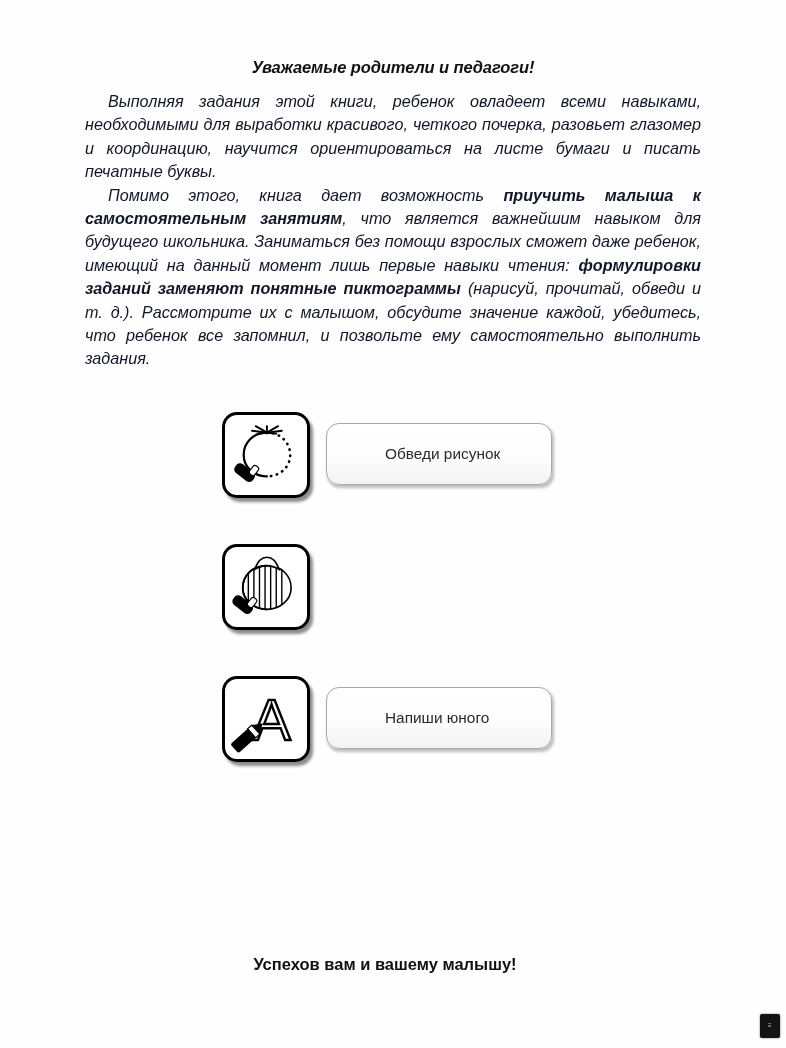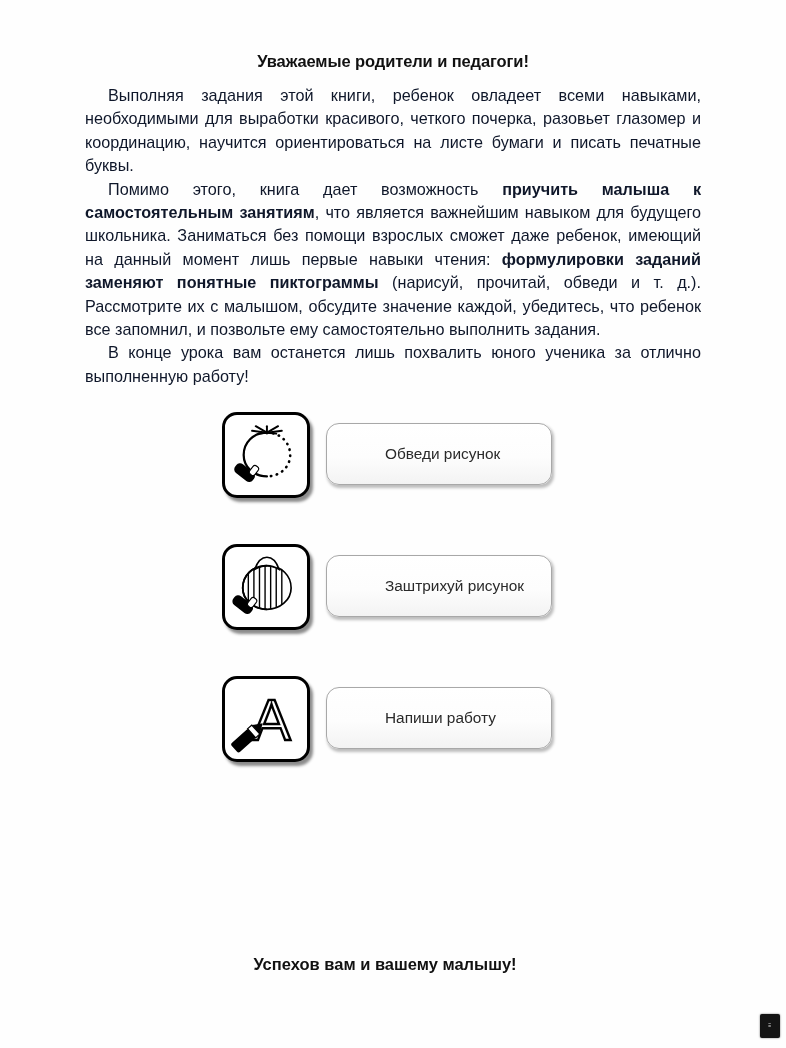--- a/index.html
+++ b/index.html
@@ -19,22 +19,23 @@
   .page {
     position: absolute;
     inset: 0;
     background: #fefefe;
   }
 
   
   .text-block {
     position: absolute;
     left: 85px;
-    top: 52px;
+    top: 58px;
     width: 616px;
+    font-style: italic;
   }
 
   .heading {
     font-size: 16.5px;
     font-weight: bold;
     text-align: center;
     letter-spacing: -0.1px;
     margin: 0 0 13px 0;
     color: #111;
   }
@@ -150,23 +151,20 @@
     <h1 class="heading">Уважаемые родители и педагоги!</h1>
 
     <p class="para">
       <span>Выполняя задания этой книги, ребенок овладеет всеми навыками, необходимыми для выработки красивого, четкого почерка, разовьет глазомер и координацию, научится ориентироваться на листе бумаги и писать печатные буквы.</span>
     </p>
 
     <p class="para">
       <span>Помимо этого, книга дает возможность </span><b>приучить малыша к самостоятельным занятиям</b><span>, что является важнейшим навыком для будущего школьника. Заниматься без помощи взрослых сможет даже ребенок, имеющий на данный момент лишь первые навыки чтения: </span><b>формулировки заданий заменяют понятные пиктограммы</b><span> (нарисуй, прочитай, обведи и т. д.). Рассмотрите их с малышом, обсудите значение каждой, убедитесь, что ребенок все запомнил, и позвольте ему самостоятельно выполнить задания.</span>
     </p>
 
-    <p class="para">
-      <span>В конце урока вам останется лишь похвалить юного ученика за отлично выполненную работу!</span>
-    </p>
   </div>
 
   <div class="cards">
 
     <div class="card">
       <div class="pill">
         <span class="pill-label">Обведи рисунок</span>
       </div>
       <div class="tile">
         <svg viewBox="0 0 88 86">
@@ -187,23 +185,20 @@
 
           <g>
             <rect x="9" y="56" width="24" height="12" rx="5" transform="rotate(38 21 62)" fill="#000"></rect>
             <rect x="28" y="54" width="7" height="11" rx="3" transform="rotate(38 31 59)" fill="#fff" stroke="#000" stroke-width="1.2"></rect>
           </g>
         </svg>
       </div>
     </div>
 
     <div class="card">
-      <div class="pill">
-        <span class="pill-label">Заштрихуй рисунок</span>
-      </div>
       <div class="tile">
         <svg viewBox="0 0 88 86">
           <defs>
             <clipPath id="tomatoClip">
               <path d="M45 20 C29 20 19 31 19 44 C19 57 31 67 45 67 C59 67 71 57 71 44 C71 31 61 20 45 20 Z"></path>
             </clipPath>
           </defs>
 
           <path d="M45 20 C29 20 19 31 19 44 C19 57 31 67 45 67 C59 67 71 57 71 44 C71 31 61 20 45 20 Z" fill="#fff" stroke="#000" stroke-width="1.8"></path>
 
@@ -224,21 +219,21 @@
           <g>
             <rect x="7" y="56" width="24" height="12" rx="5" transform="rotate(38 19 62)" fill="#000"></rect>
             <rect x="26" y="54" width="7" height="11" rx="3" transform="rotate(38 29 59)" fill="#fff" stroke="#000" stroke-width="1.2"></rect>
           </g>
         </svg>
       </div>
     </div>
 
     <div class="card">
       <div class="pill">
-        <span class="pill-label">Напиши работу</span>
+        <span class="pill-label">Напиши юного</span>
       </div>
       <div class="tile">
         <svg viewBox="0 0 88 86">
           <text x="50" y="66" font-family="'Liberation Sans', sans-serif" font-size="62" fill="none" stroke="#000" stroke-width="2.6" text-anchor="middle">А</text>
 
           <g transform="rotate(-42 26 60)">
             <rect x="4" y="54" width="26" height="13" rx="2.5" fill="#000"></rect>
             <rect x="29" y="54" width="6" height="13" fill="#fff" stroke="#000" stroke-width="1.3"></rect>
             <path d="M35 54 L45 60.5 L35 67 Z" fill="#000"></path>
           </g>

